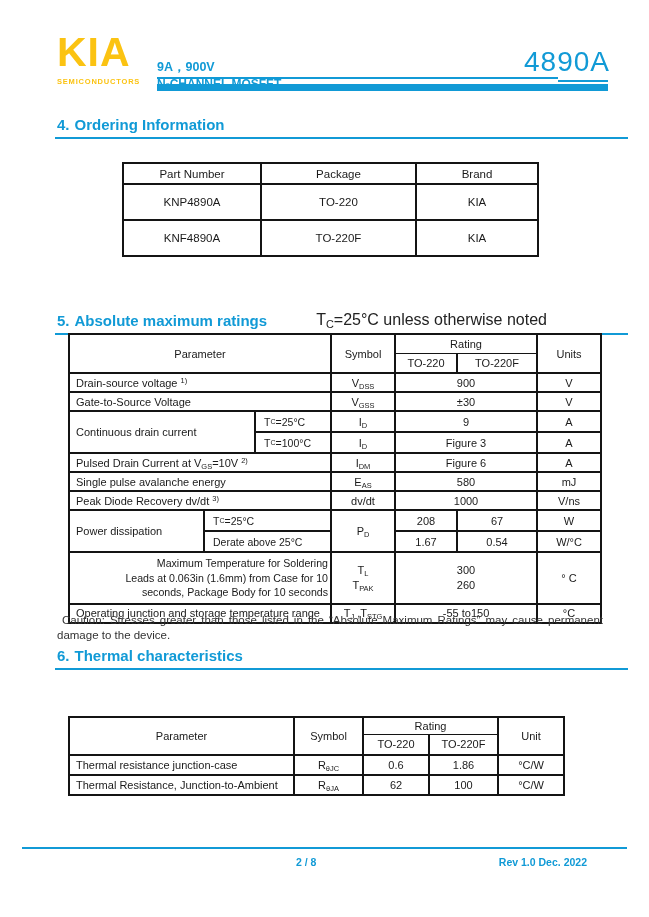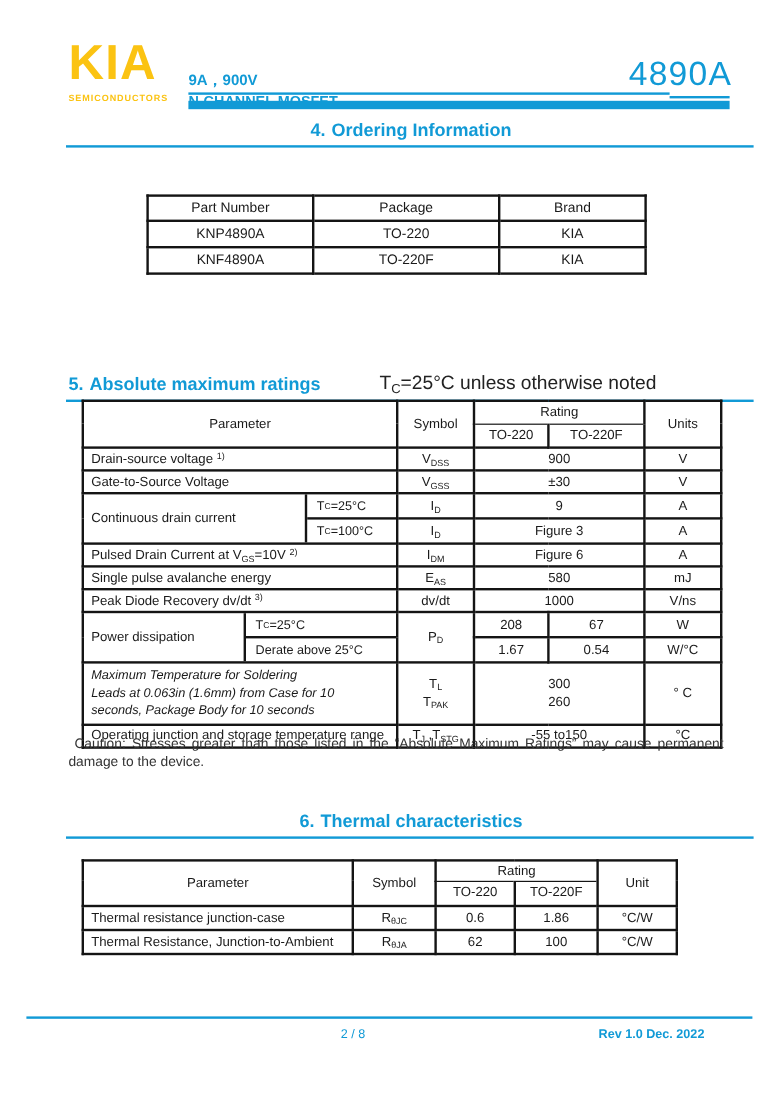--- a/index.html
+++ b/index.html
@@ -15,64 +15,64 @@
   .title-block { position:absolute; left:157px; top:37px; color:#119ad6; font-weight:700;margin-top:22px; }
   .title-line1 { font-size:12.5px; line-height:17px; }
   .title-line2 { font-size:12px; line-height:17px; }
   .part-number { position:absolute; right:39px; top:46px; font-size:28px; color:#119ad6; letter-spacing:1px; }
   .hdr-thin-a { position:absolute; left:157px; top:77px; width:401px; height:2px; background:#119ad6; }
   .hdr-thin-b { position:absolute; left:558px; top:80px; width:50px; height:2px; background:#119ad6; }
   .hdr-bar   { position:absolute; left:157px; top:84px; width:451px; height:7px; background:#119ad6; }
   
   .sec { position:absolute; left:55px; width:573px; border-bottom:2px solid #119ad6;
          padding:0 0 3px 2px; color:#119ad6; font-size:15px; font-weight:700; line-height:18px; }
-  .sec-4 { top:100px;text-align:center; } .sec-5 { top:271px;margin-top:41px; } .sec-6 { top:676px;text-align:center; }
+  .sec-4 { top:116px; } .sec-5 { top:271px;margin-top:41px; } .sec-6 { top:647px; }
   .sec .num { margin-right:5px; }
   
   table { border-collapse:collapse; table-layout:fixed; }
   td { border:2px solid #141414; font-size:11px; text-align:center; vertical-align:middle;
        height:19px; padding:0 3px; color:#1a1a1a; }
   td.l { text-align:left; padding-left:6px; }
   sub { font-size:0.68em; vertical-align:-0.3em; line-height:0; }
   sup { font-size:0.68em; vertical-align:0.5em; line-height:0; }
   
   .ordering-table { position:absolute; left:122px; top:162px; width:415px; font-size:11.5px; }
   .ordering-table td { font-size:11.5px; }
   .ordering-table tr.h td { height:21px; }
-  .ordering-table tr.d td { height:22px; }
+  .ordering-table tr.d td { height:36px; }
   
   .tc-note { position:absolute; top:311px; right:102px; font-size:16px; color:#222; }
   
   .abs-table { position:absolute; left:68px; top:333px; width:532px; }
   .abs-table tr.h1 td { height:19px; }
   .abs-table tr.h2 td { height:20px; border-top-width:1px; }
   td.rating-head { border-bottom-width:1px; }
   td.split { padding:0; vertical-align:top; }
   .sp { display:flex; height:40px; }
   .sp-l { flex:1; display:flex; align-items:center; padding-left:6px; text-align:left; }
   .sp-r { display:flex; flex-direction:column; border-left:2px solid #141414; }
   .sp-id .sp-r { width:76px; }
   .sp-pd .sp-r { width:127px; }
   .cond { flex:1; display:flex; align-items:center; padding-left:8px; font-size:10.5px; text-align:left; }
   .cond.b { border-bottom:2px solid #141414; }
   td.solder-param { padding:3px 2px 3px 6px; }
-  .solder-line { font-size:10.6px; line-height:14.5px; text-align:left;font-style:italic; }
+  .solder-line { font-size:10.6px; line-height:14.5px; text-align:right; }
   .dbl-line { line-height:15px; }
   tr.solder td { height:47px; }
   
   .caution { position:absolute; left:57px; top:613px; width:546px; font-size:11.5px;
              line-height:15px; color:#333; text-align:justify; text-indent:5px; }
   
   .thermal-table { position:absolute; left:68px; top:716px; width:495px; }
   .thermal-table tr.h1 td { height:17px; }
   .thermal-table tr.h2 td { height:21px; border-top-width:1px; }
   .thermal-table tr.d td { height:20px;margin-left:40px; }
   
   .footer-line { position:absolute; left:22px; top:847px; width:605px; height:2px; background:#119ad6; }
-  .footer-page { position:absolute; left:284px; top:856px; font-size:10.5px; font-weight:400; color:#119ad6; }
+  .footer-page { position:absolute; left:296px; top:856px; font-size:10.5px; font-weight:700; color:#119ad6; }
   .footer-rev  { position:absolute; right:62px; top:856px; font-size:10.5px; font-weight:700; color:#119ad6; }
 </style>
 </head>
 <body>
 
 <div class="page">
 
   <div class="logo-block">
     <div class="logo-kia">KIA</div>
     <div class="logo-sub">SEMICONDUCTORS</div>

